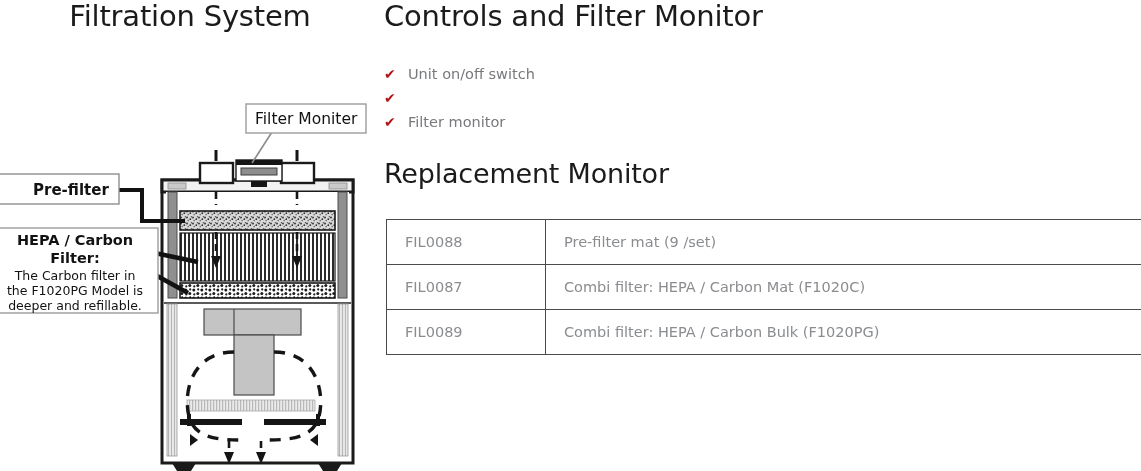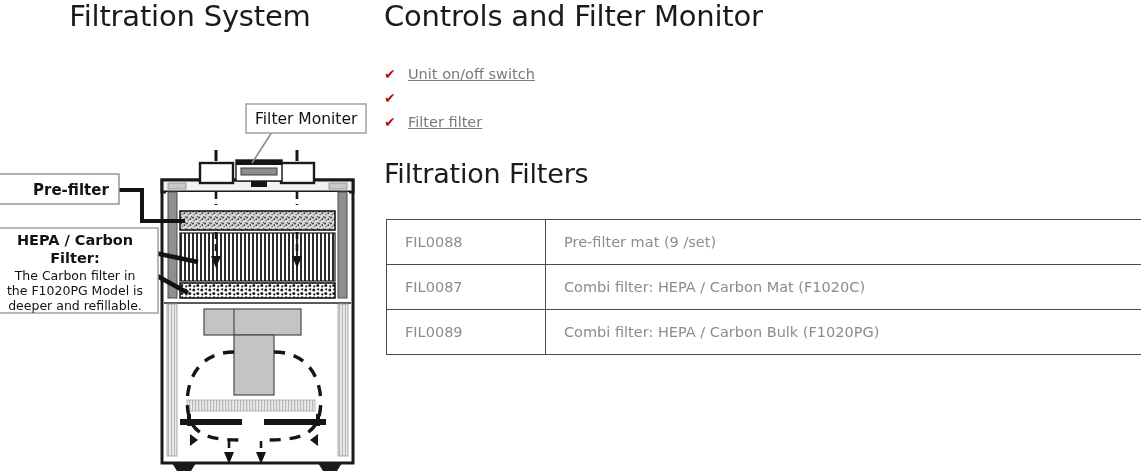--- a/index.html
+++ b/index.html
@@ -71,21 +71,21 @@
     display: inline-block;
     width: 16px;
     margin-right: 8px;
     color: #b01616;
     font-size: 14px;
     line-height: 1;
     font-weight: 700;
     flex: none;
     text-align: left;
   }
-  .feature-label { display: inline-block; text-decoration: underline; }
+  .feature-label { display: inline-block; }
 
   
   .filters-table {
     position: absolute;
     left: 386px; top: 219px;
     width: 812px;
     border-collapse: collapse;
     table-layout: fixed;
   }
   .filters-table td {
@@ -279,25 +279,25 @@
 <ul class="feature-list">
   <li class="feature-item">
     <span class="check-icon">✔</span>
     <span class="feature-label">Unit on/off switch</span>
   </li>
   <li class="feature-item">
     <span class="check-icon">✔</span>
   </li>
   <li class="feature-item">
     <span class="check-icon">✔</span>
-    <span class="feature-label">Filter filter</span>
+    <span class="feature-label">Filter monitor</span>
   </li>
 </ul>
 
-<div class="h-filters">Filtration Filters</div>
+<div class="h-filters">Replacement Monitor</div>
 
 <table class="filters-table">
   <tbody>
     <tr>
       <td class="code-cell">FIL0088</td>
       <td>Pre-filter mat (9 /set)</td>
     </tr>
     <tr>
       <td class="code-cell">FIL0087</td>
       <td>Combi filter: HEPA / Carbon Mat (F1020C)</td>

